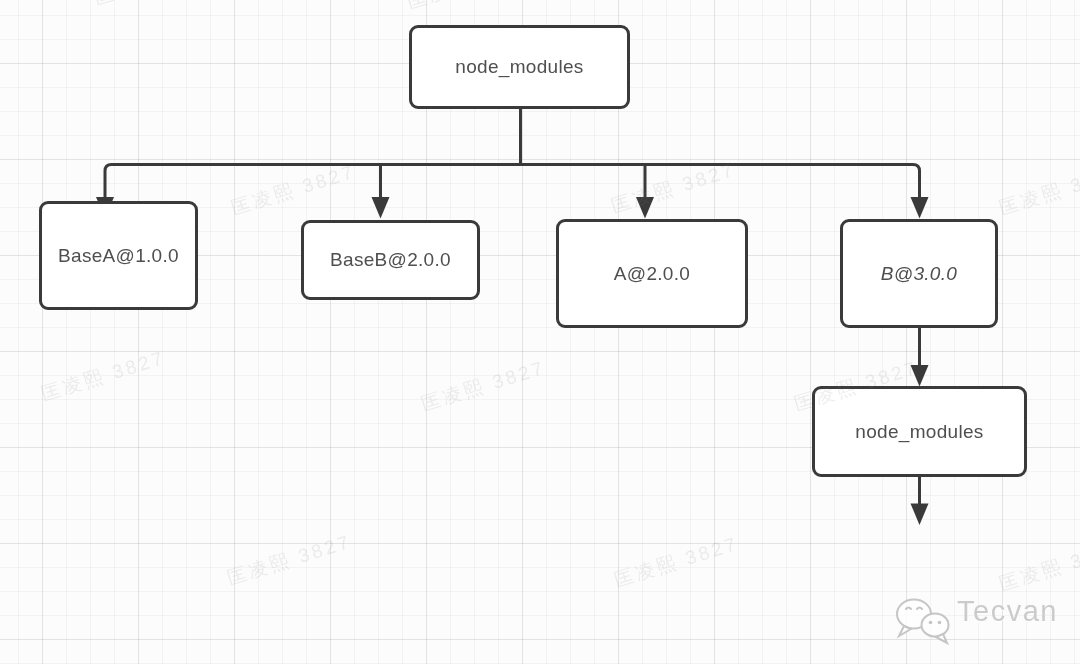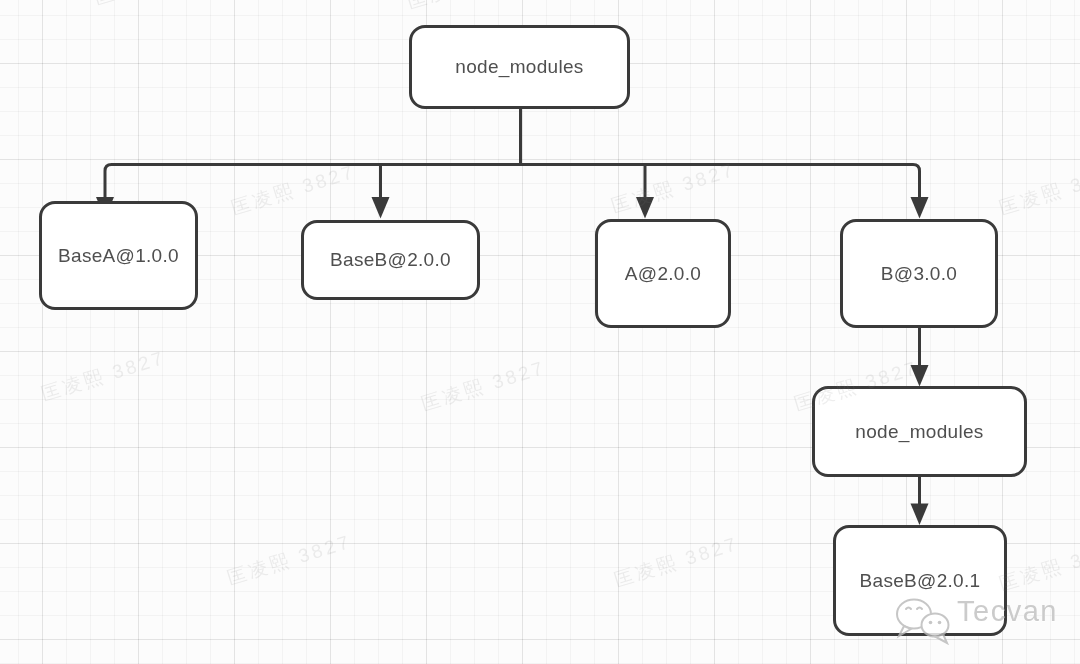--- a/index.html
+++ b/index.html
@@ -18,21 +18,21 @@
     background-position:42px 63px, 42px 63px, 18px 15px, 18px 15px;
   }
   .edge-layer{
     position:absolute;left:0;top:0;width:1080px;height:664px;
     z-index:1;
   }
   .node{
     position:absolute;
     background:#ffffff;
     border:3px solid #3a3a3a;
-    border-radius:16px;
+    border-radius:9px;
     display:flex;align-items:center;justify-content:center;
     z-index:2;
     box-sizing:border-box;
   }
   .node span{
     color:#4f4f4f;
     font-size:19px;
     letter-spacing:0.3px;
     white-space:nowrap;
   }
@@ -92,35 +92,32 @@
   </div>
 
   <div class="node" style="left:39px;top:201px;width:159px;height:109px;">
     <span>BaseA@1.0.0</span>
   </div>
 
   <div class="node" style="left:301px;top:220px;width:179px;height:80px;">
     <span>BaseB@2.0.0</span>
   </div>
 
-  <div class="node" style="left:595px;top:219px;width:136px;height:109px;text-align:right;">
+  <div class="node" style="left:556px;top:219px;width:192px;height:109px;text-align:right;">
     <span>A@2.0.0</span>
   </div>
 
-  <div class="node" style="left:840px;top:219px;width:158px;height:109px;">
+  <div class="node" style="left:840px;top:219px;width:158px;height:109px;font-style:italic;">
     <span>B@3.0.0</span>
   </div>
 
   <div class="node" style="left:812px;top:386px;width:215px;height:91px;">
     <span>node_modules</span>
   </div>
 
-  <div class="node" style="left:833px;top:525px;width:174px;height:111px;">
-    <span>BaseB@2.0.1</span>
-  </div>
 
   <div class="wm" style="left:95px;top:-14px;">匡凌熙 3827</div>
   <div class="wm" style="left:408px;top:-10px;">匡凌熙 3827</div>
   <div class="wm" style="left:232px;top:196px;">匡凌熙 3827</div>
   <div class="wm" style="left:612px;top:194px;">匡凌熙 3827</div>
   <div class="wm" style="left:1000px;top:196px;">匡凌熙 3827</div>
   <div class="wm" style="left:42px;top:382px;">匡凌熙 3827</div>
   <div class="wm" style="left:422px;top:392px;">匡凌熙 3827</div>
   <div class="wm" style="left:795px;top:392px;">匡凌熙 3827</div>
   <div class="wm" style="left:228px;top:566px;">匡凌熙 3827</div>

